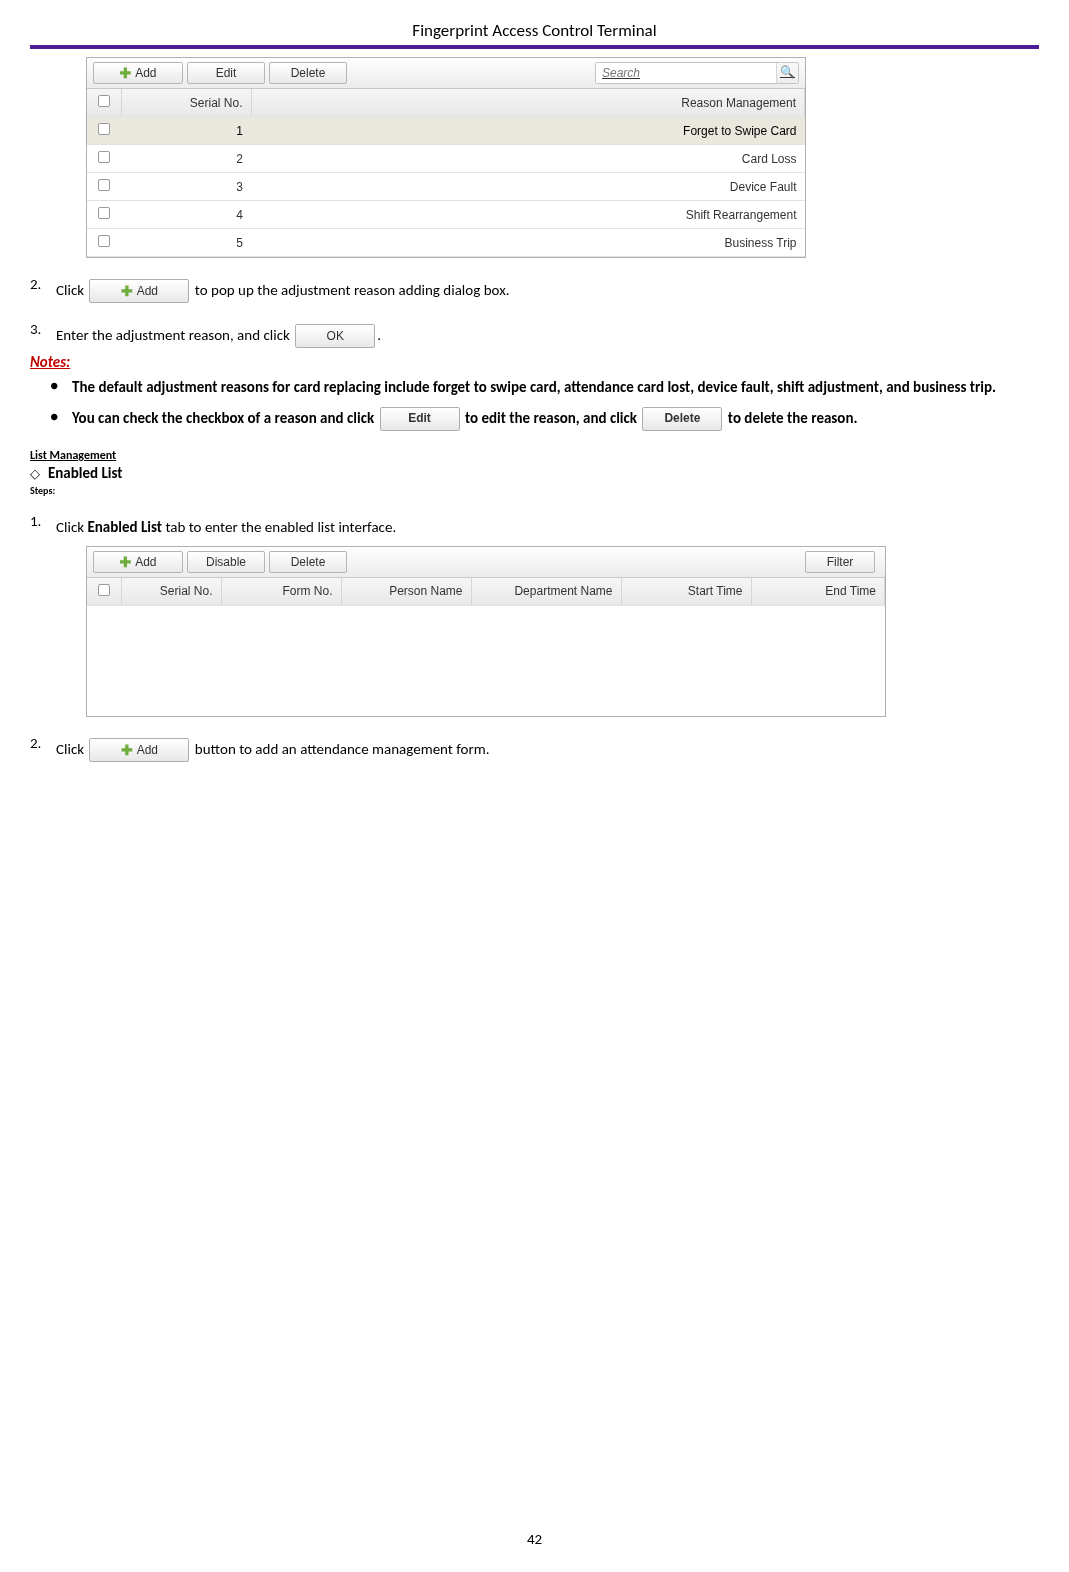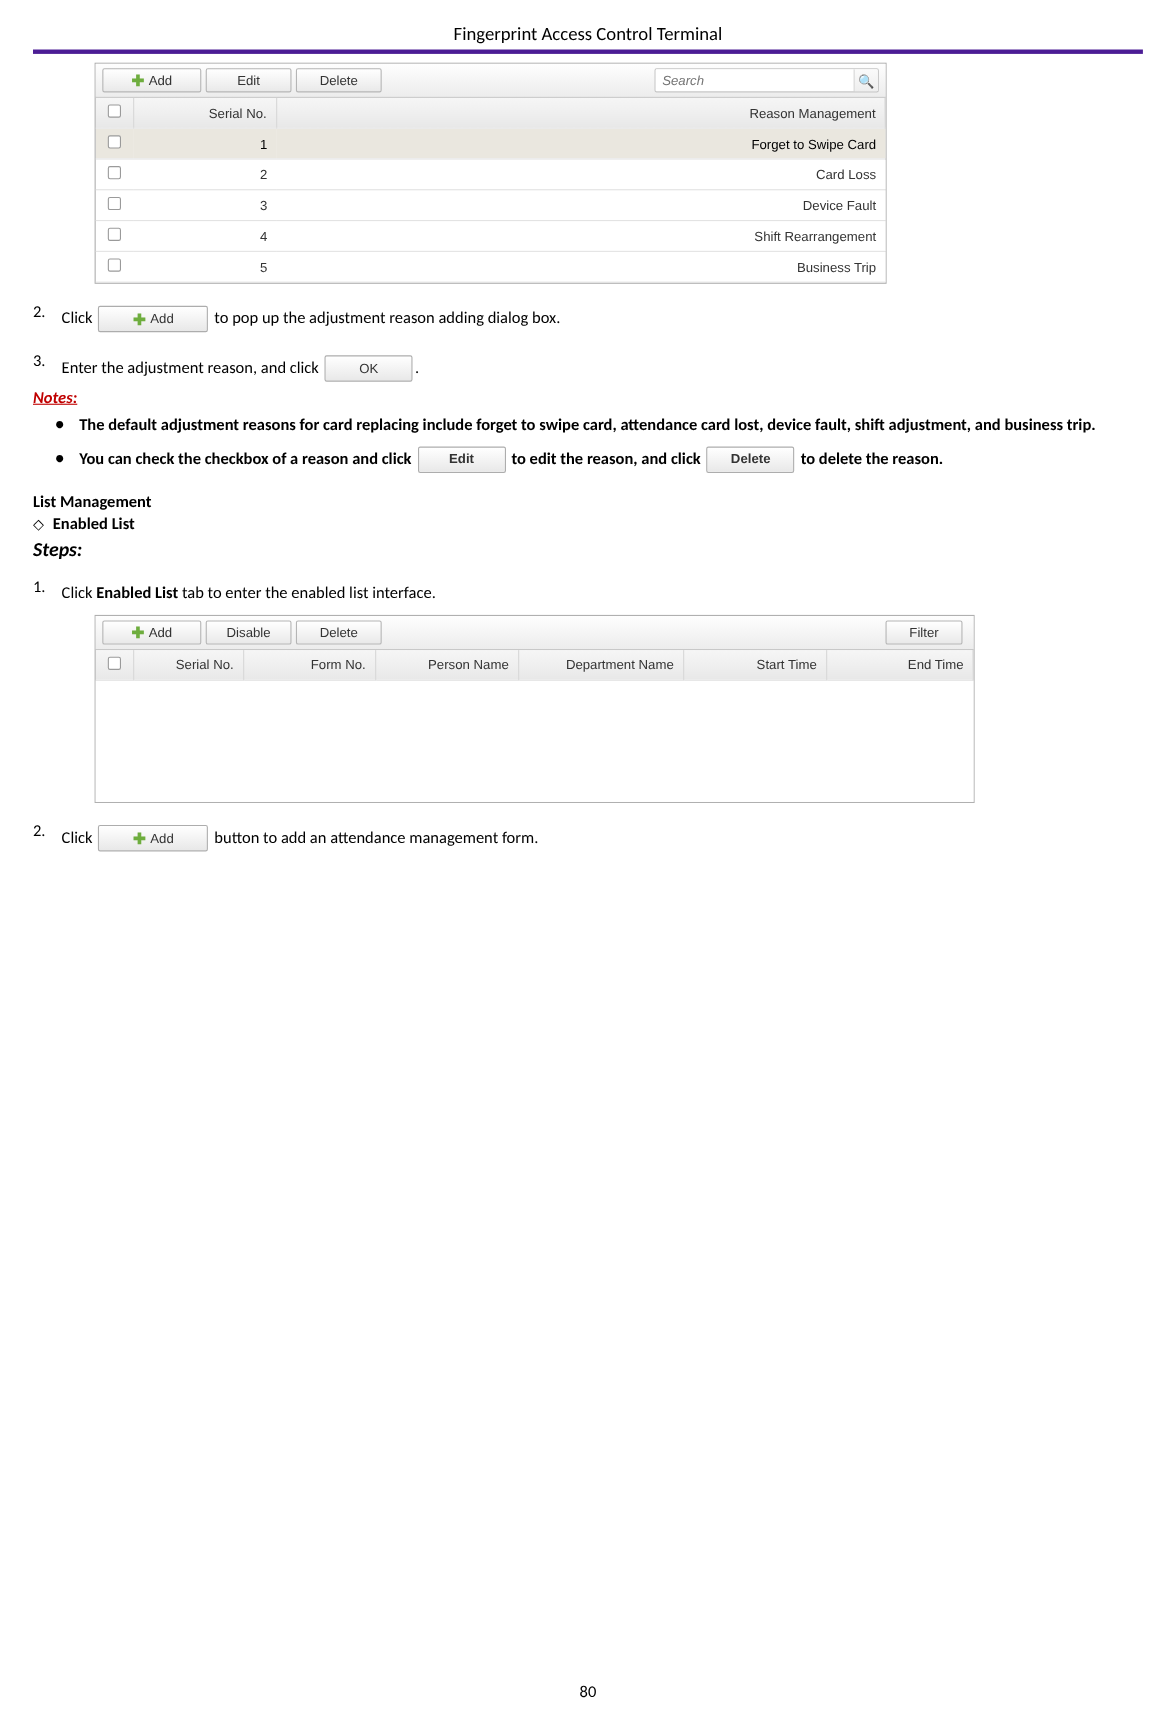--- a/index.html
+++ b/index.html
@@ -62,26 +62,27 @@
     .ui-btn.wide { min-width: 90px; }
     .ui-btn .plus {
       font-weight: bold;
       color: #6ead3e;
       font-size: 14px;
       line-height: 1;
     }
     .tb-spacer { flex: 1; }
     .ui-search {
       display: flex;
-      align-items: flex-start;
+      align-items: flex-end;
       border: 1px solid #c5c5c5;
       background: #fff;
       height: 22px;
       border-radius: 2px;
       overflow: hidden;
+      text-decoration: underline;
     }
     .ui-search input {
       border: none;
       outline: none;
       font-size: 12px;
       color: #888;
       padding: 0 6px;
       width: 180px;
       height: 20px;
       font-style: italic;
@@ -157,25 +158,25 @@
     
     .panel-wrap { margin: 0 0 6px 56px; width: 720px; }
     .panel-wrap.wide { width: 800px; }
     .step { display: flex; margin: 4px 0; align-items: center; font-size: 15px; line-height: 1.9; }
     .step .num { width: 26px; flex-shrink: 0; }
     .step .txt { flex: 1; margin-top: 12px; }
     .notes-label { color: #c00000; font-style: italic; font-weight: bold; margin: 4px 0 2px; font-size: 15px; text-decoration: underline; }
     .bullet { display: flex; margin: 2px 0 2px 20px; font-size: 15px; line-height: 1.9; }
     .bullet .dot { width: 22px; flex-shrink: 0; font-size: 14px; }
     .bullet .txt { flex: 1; text-align: justify; }
-    .sec-title { font-weight: bold; font-size: 15px; margin: 16px 0 0; }
+    .sec-title { font-weight: bold; font-size: 12px; margin: 16px 0 0; text-decoration: underline; }
     .sub-title { display: flex; align-items: center; gap: 8px; margin: 2px 0 0 0; }
     .sub-title .diamond { font-size: 13px; }
     .sub-title .lbl { font-weight: bold; font-size: 15px; }
-    .steps-label { font-style: italic; font-weight: bold; font-size: 18px; margin-top: 2px; }
+    .steps-label { font-weight: bold; font-size: 10px; margin-top: 2px; }
     .just { text-align: justify; font-weight: bold; }
     b { font-weight: bold; }
   </style>
 </head>
 <body>
 
 <div class="doc-header">Fingerprint Access Control Terminal</div>
 
 <div class="panel-wrap">
   <div class="ui-panel">
@@ -333,13 +334,13 @@
   <span class="txt">
     <span>Click</span>
     <span class="chip">
       <span class="plus">✚</span>
       <span>Add</span>
     </span>
     <span>button to add an attendance management form.</span>
   </span>
 </div>
 
-<div class="page-number">80</div>
+<div class="page-number">42</div>
 
 </body></html>

